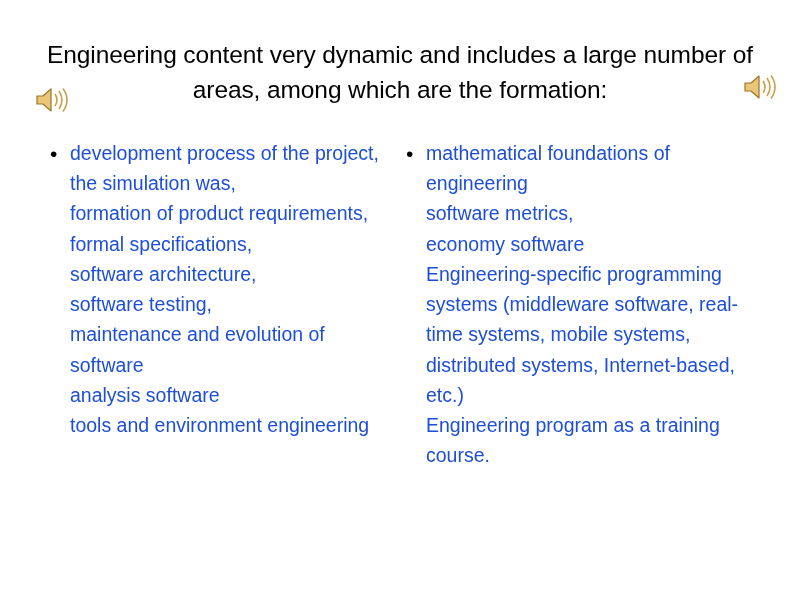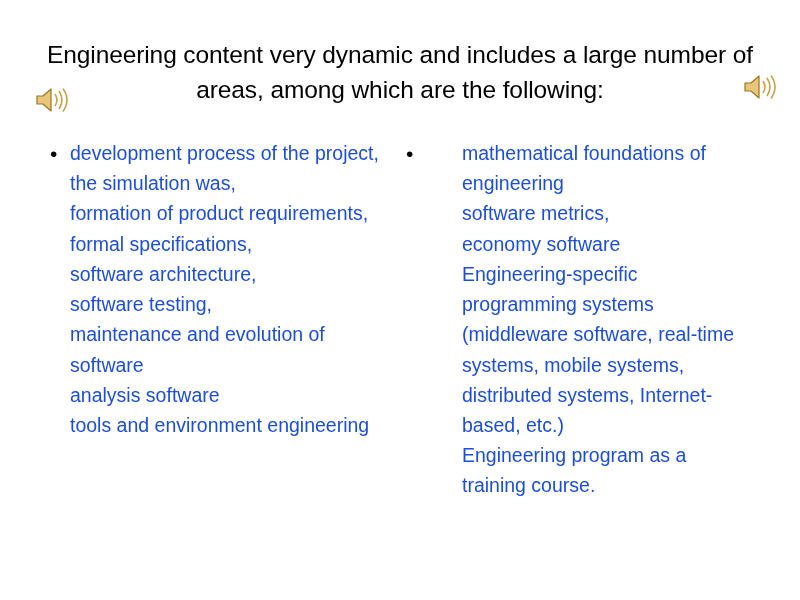--- a/index.html
+++ b/index.html
@@ -67,28 +67,28 @@
     color: #000;
     text-align: left;
   }
   .bullet-text {
     flex: 1 1 auto;
     font-size: 19.5px;
     line-height: 1.55;
     white-space: pre-line;
     color: #1d4ed8;
   }
-  .col-right .bullet-text { font-size: 19.5px; margin-left: 36px; }
+  .col-right .bullet-text { font-size: 19.5px; }
 </style>
 </head>
 <body>
 
 <div class="slide">
 
-  <div class="title">Engineering content very dynamic and includes a large number of areas, among which are the following:</div>
+  <div class="title">Engineering content very dynamic and includes a large number of areas, among which are the formation:</div>
 
   <span class="speaker-icon speaker-left">
     <svg viewBox="0 0 34 30" width="34" height="30" aria-hidden="true">
       <path d="M3 11 h6 L17 4 v22 L9 19 H3 z" fill="#E8C77A" stroke="#9C7526" stroke-width="1.2" stroke-linejoin="round"></path>
       <path d="M21 9 q4 6 0 12" fill="none" stroke="#C9A14A" stroke-width="1.6"></path>
       <path d="M25 6 q6 9 0 18" fill="none" stroke="#C9A14A" stroke-width="1.6"></path>
       <path d="M29 3.5 q8 11.5 0 23" fill="none" stroke="#C9A14A" stroke-width="1.6"></path>
     </svg>
   </span>
 

